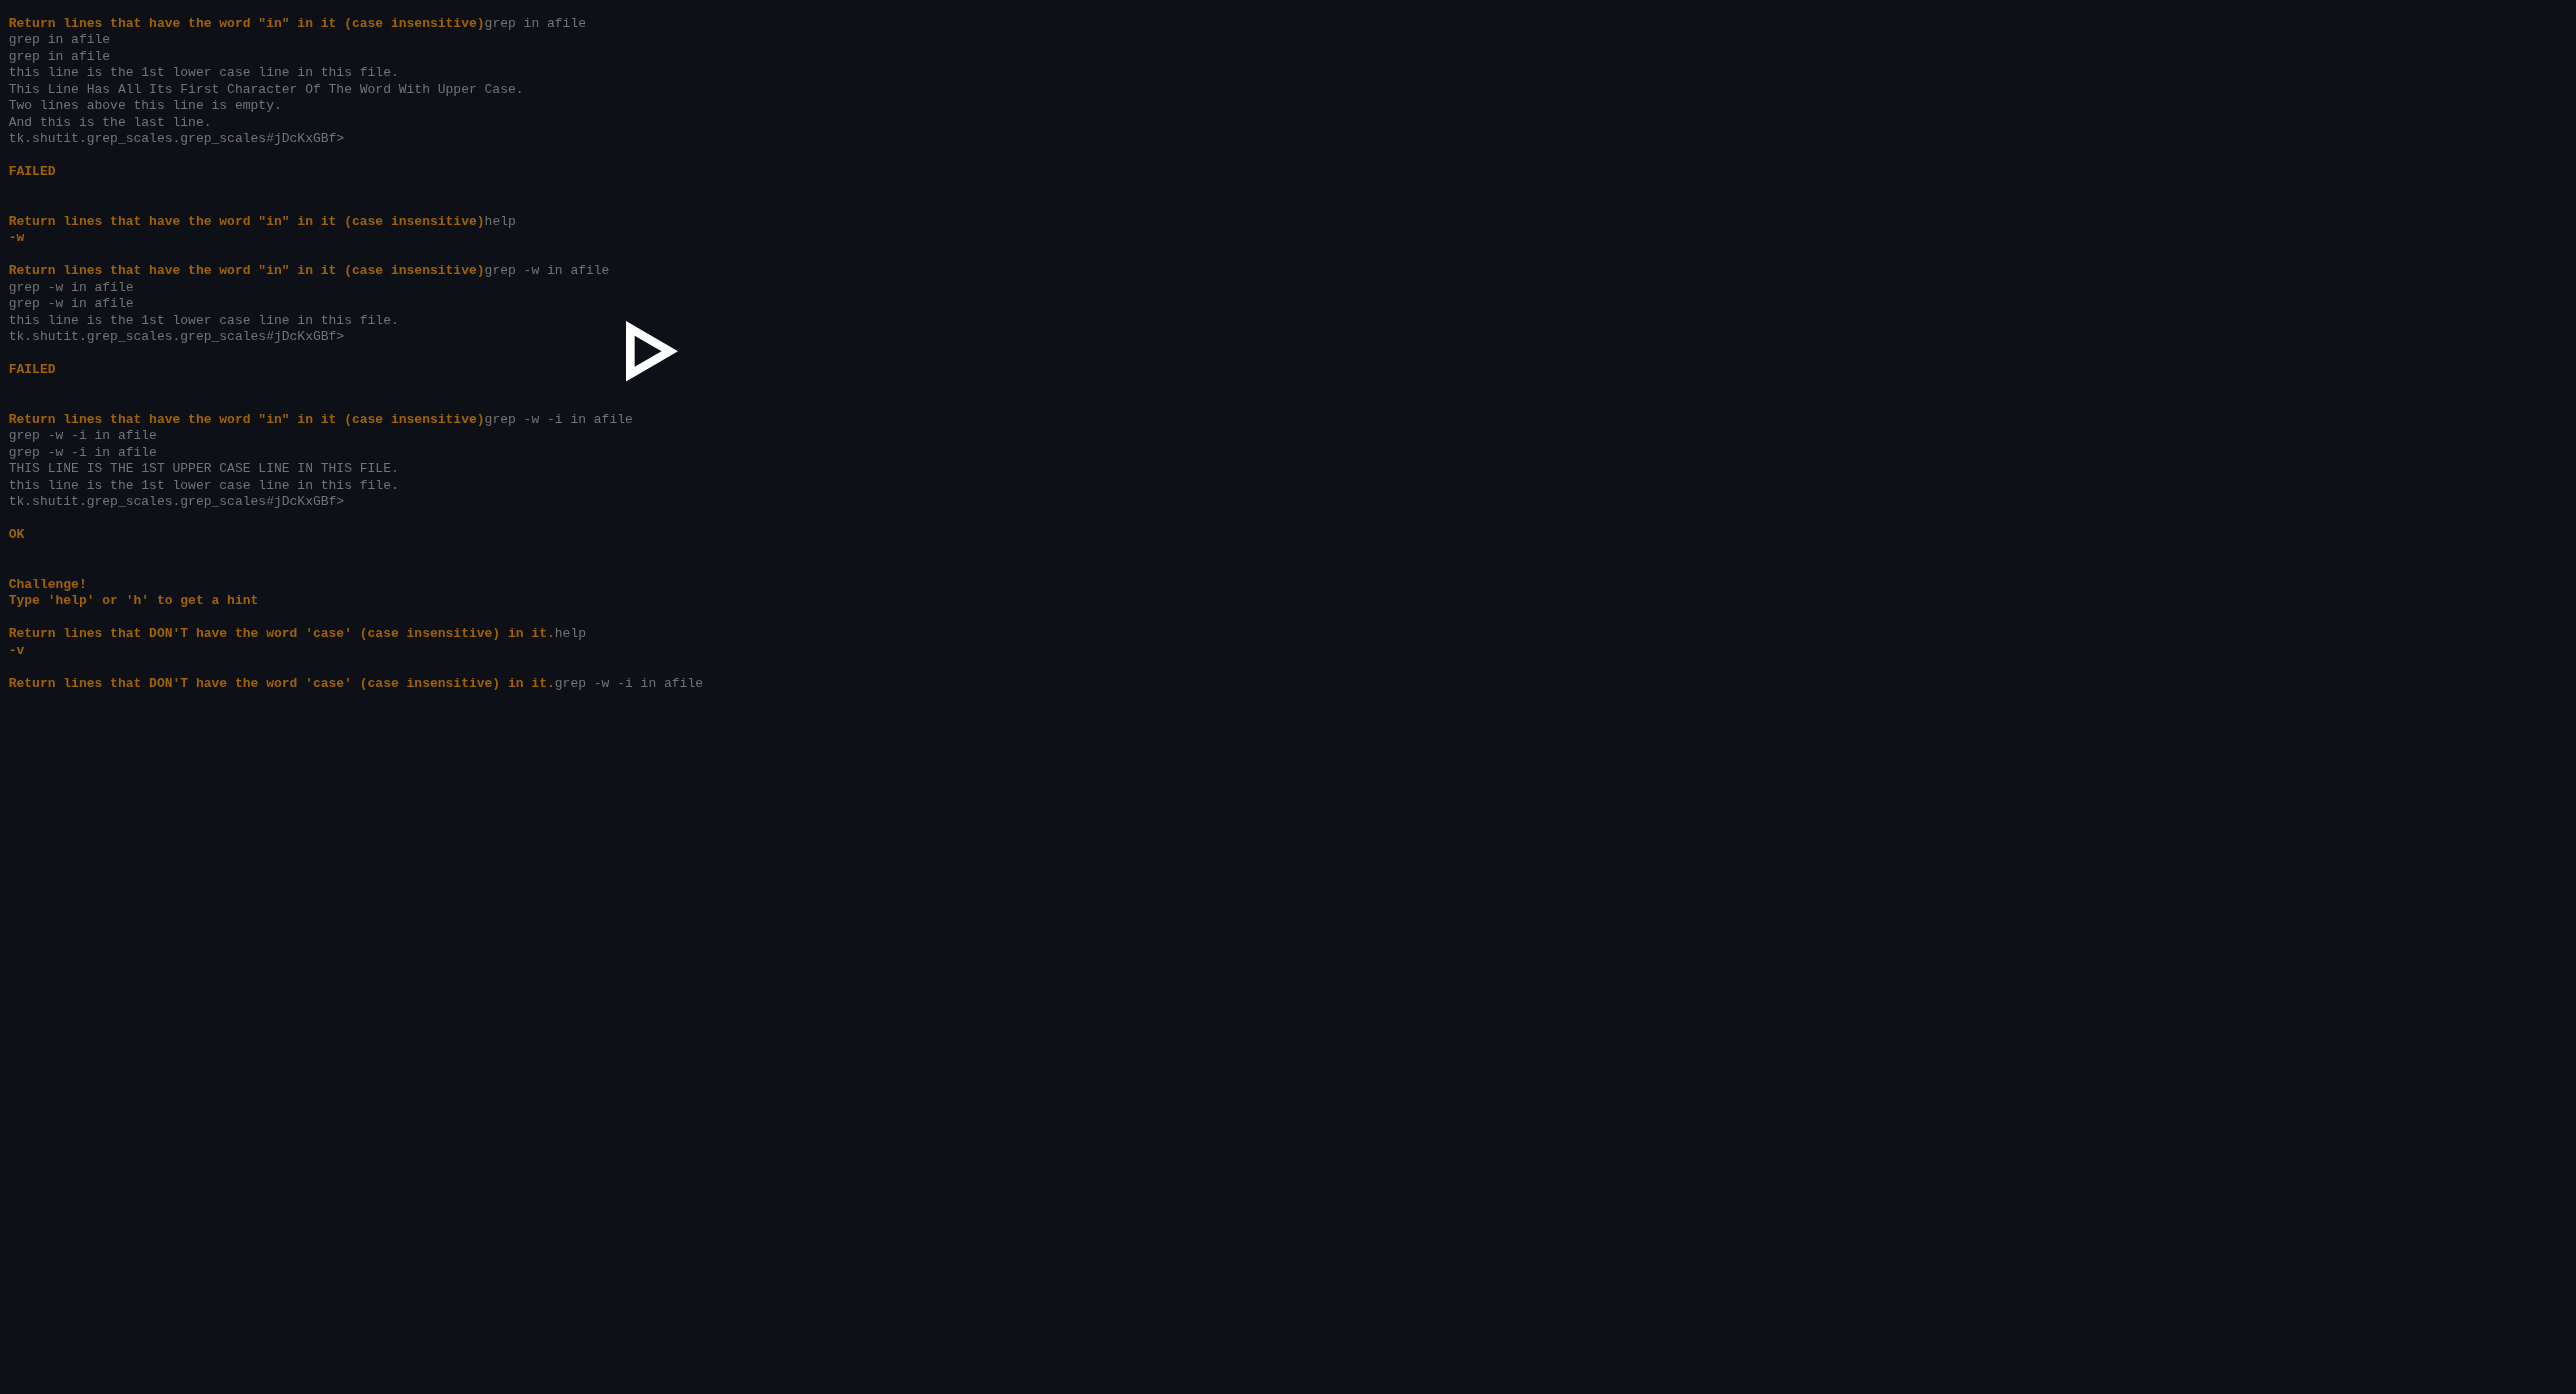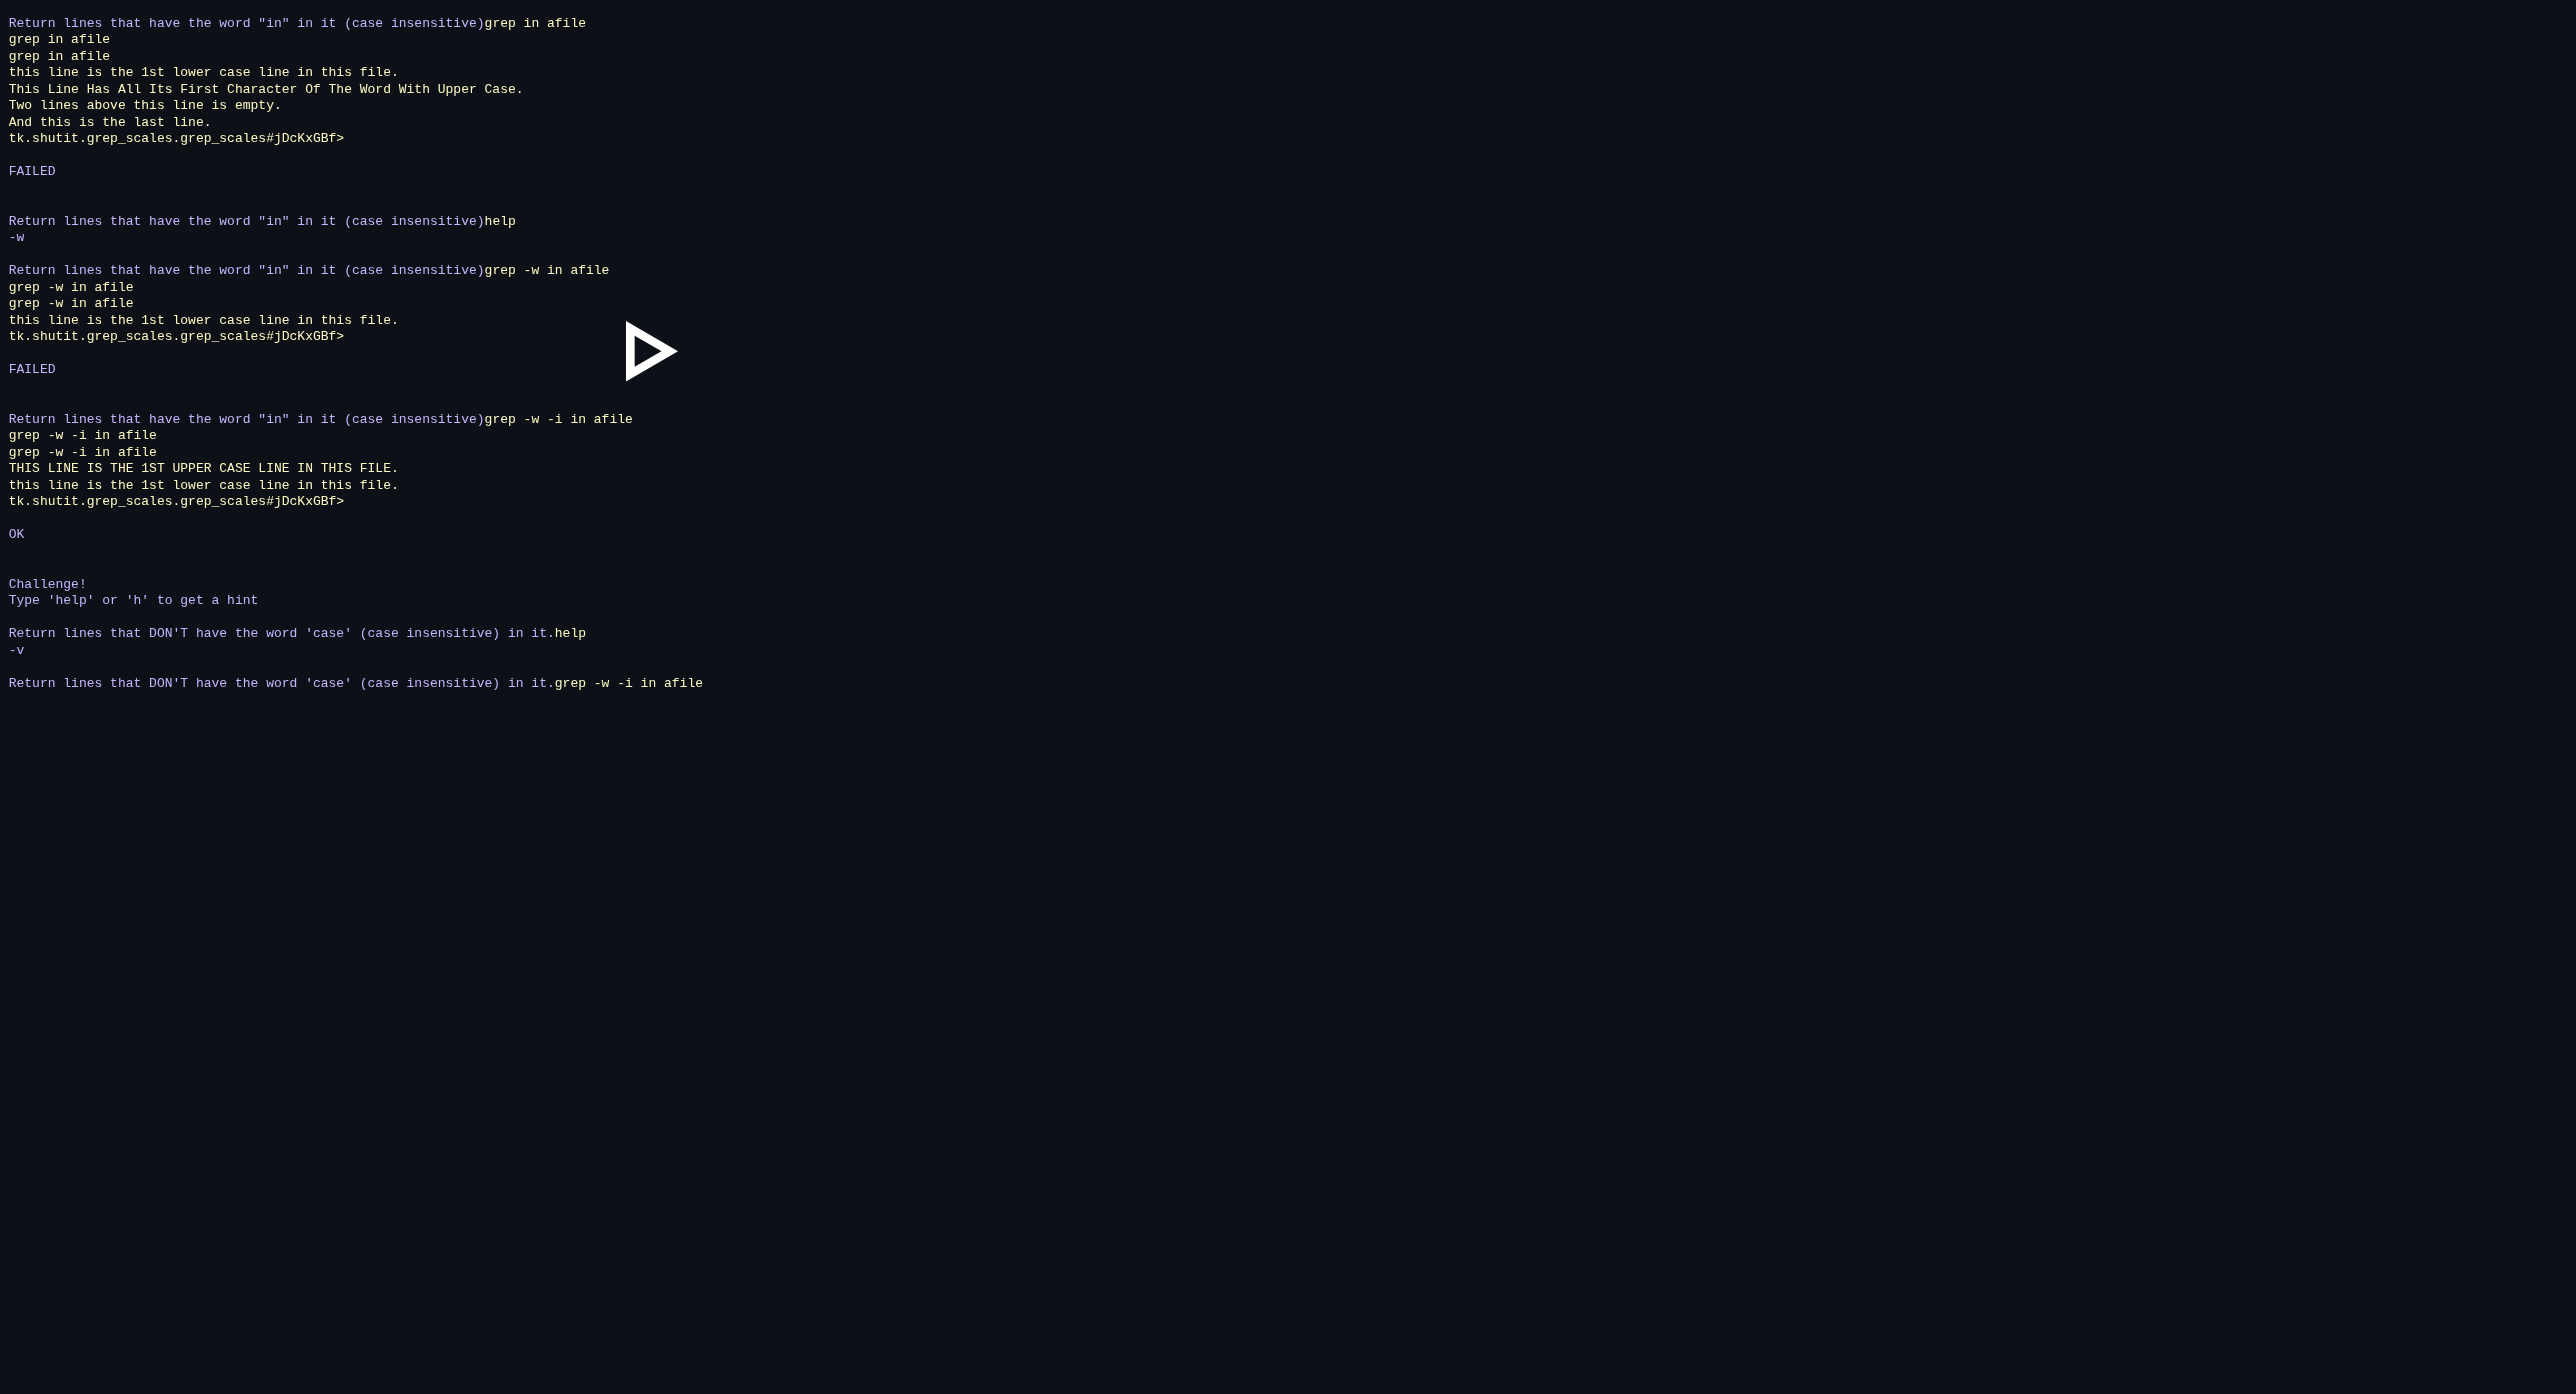--- a/index.html
+++ b/index.html
@@ -15,24 +15,25 @@
       color: #e6e6e6;
       padding: 15.6px 8.7px;
       position: relative;
       min-height: 705px;
       width: 1303px;
     }
     .terminal {
       white-space: pre;
     }
     .green {
-      color: #c4b5fd;
+      color: #a16207;
+      font-weight: bold;
     }
     .white {
-      color: #fef9c3;
+      color: #737373;
     }
     .play-overlay {
       position: absolute;
       top: 50%;
       left: 50%;
       transform: translate(-50%, -50%);
       cursor: pointer;
       z-index: 10;
     }
     .play-overlay svg {

